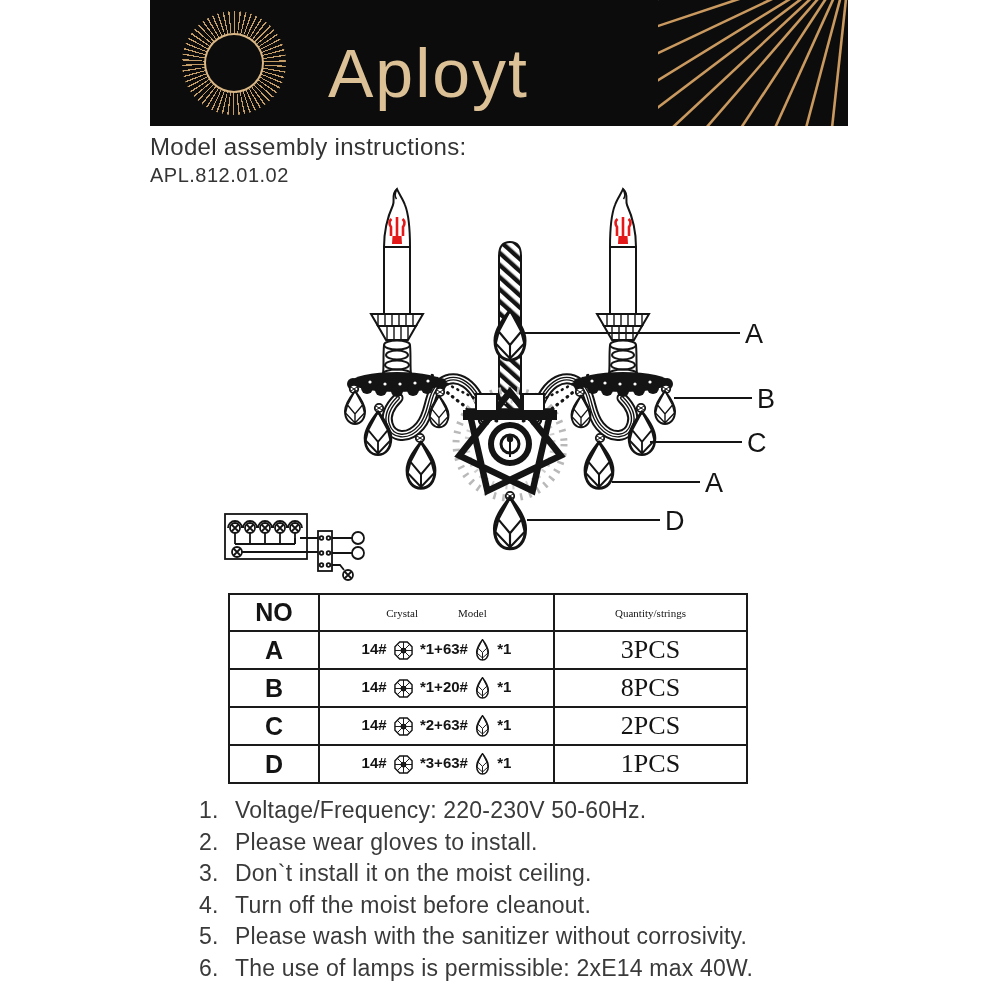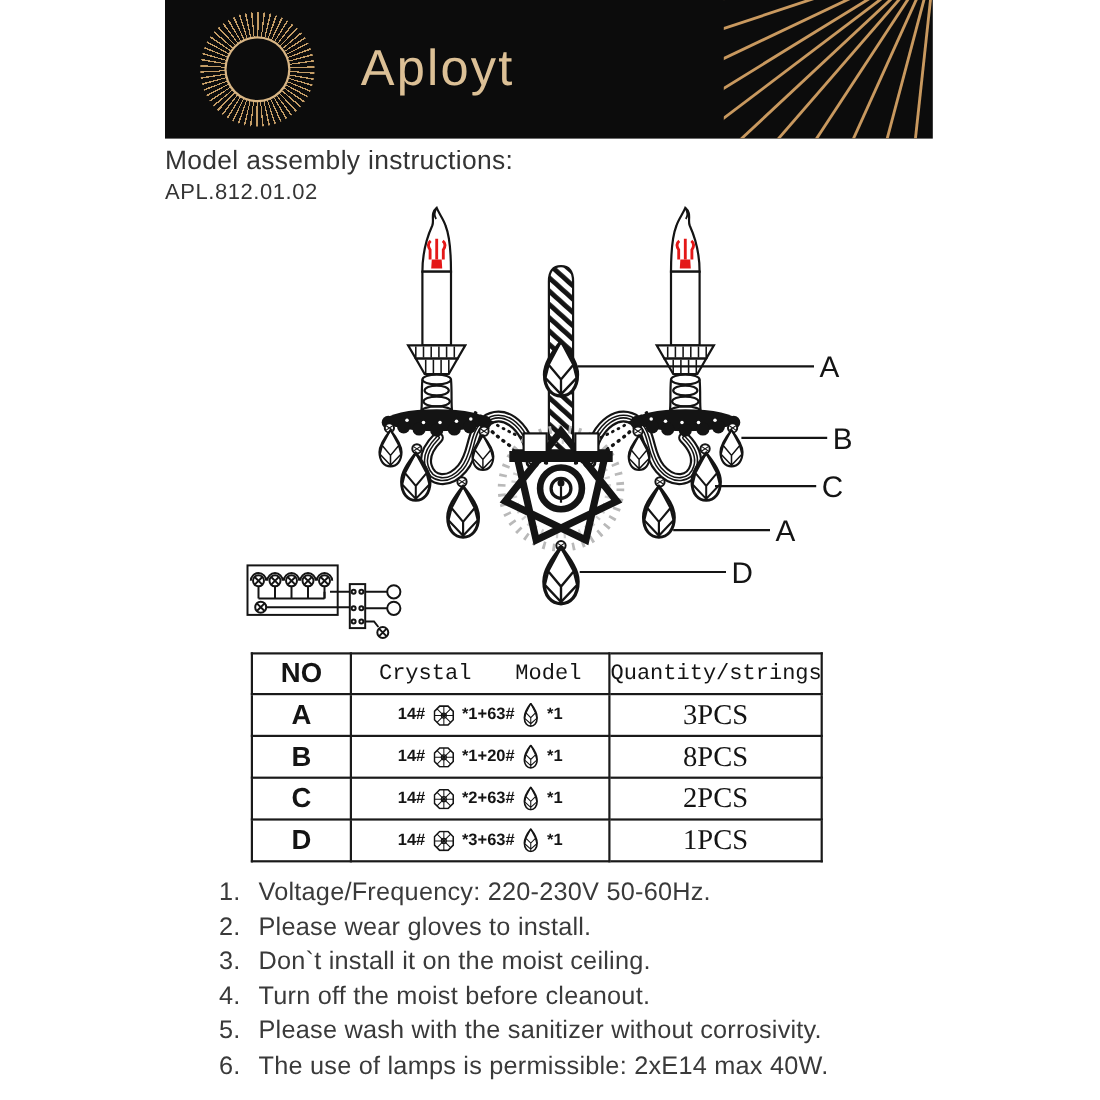--- a/index.html
+++ b/index.html
@@ -11,42 +11,42 @@
   .band{position:absolute;left:150px;top:0;width:698px;height:126px;background:#0c0c0c;overflow:hidden;}
   .logo-burst{
     position:absolute;left:32px;top:11px;width:104px;height:104px;border-radius:50%;
     background:repeating-conic-gradient(#c59d66 0deg 1.6deg, rgba(0,0,0,0) 1.6deg 6.2deg);
   }
   .logo-burst::after{
     content:"";position:absolute;left:24px;top:24px;width:56px;height:56px;border-radius:50%;
     background:#0c0c0c;box-shadow:0 0 0 2px #d9b685;
   }
   .brand{
-    position:absolute;left:178px;top:34px;font-size:46px;font-weight:300;color:#dcc096;
+    position:absolute;left:178px;top:34px;font-size:68px;font-weight:300;color:#dcc096;
     letter-spacing:2px;
   }
   .rays{position:absolute;right:0;top:0;}
   
   .title{position:absolute;left:150px;top:133px;width:698px;text-align:left;color:#343434;}
   .title .l1{font-size:24px;font-weight:500;letter-spacing:.3px;}
   .title .l2{font-size:20px;font-weight:500;margin-top:3px;letter-spacing:.5px;}
   
   .diagram{position:absolute;left:180px;top:186px;}
   .diagram text{font-family:"Liberation Sans",sans-serif;font-size:27px;font-weight:500;fill:#141414;}
   
   table.parts{
     position:absolute;left:228px;top:593px;border-collapse:collapse;table-layout:fixed;
     width:518px;
     border-radius:16px;
   }
   table.parts td,table.parts th{border:2px solid #1a1a1a;text-align:center;vertical-align:middle;padding:0;}
   col.c1{width:90px;}col.c2{width:235px;}col.c3{width:193px;}
   tr.hd{height:37px;}tr.rw{height:38px;}
   .th-no{font-size:25px;font-weight:700;font-family:"Liberation Sans",sans-serif;}
-  .th-mono{font-family:Liberation Mono, monospace;font-size:20px;font-weight:500;}
+  .th-mono{font-family:Liberation Serif, serif;font-size:11px;font-weight:500;}
   .hd .gap2{display:inline-block;width:40px;}
   .row-letter{font-size:25px;font-weight:700;}
   .spec{font-size:15px;font-weight:600;white-space:nowrap;margin-top:48px;}
   .spec svg{vertical-align:middle;margin:0 3px;}
   .qty{font-family:"Liberation Serif",serif;font-size:26px;}
   
   .instructions{position:absolute;left:199px;top:795px;width:640px;}
   .inst-item{display:flex;font-size:23px;color:#3a3a3a;line-height:31.5px;letter-spacing:.2px;}
   .inst-item .num{width:36px;flex:none;}
   .inst-item .txt{flex:1;}

